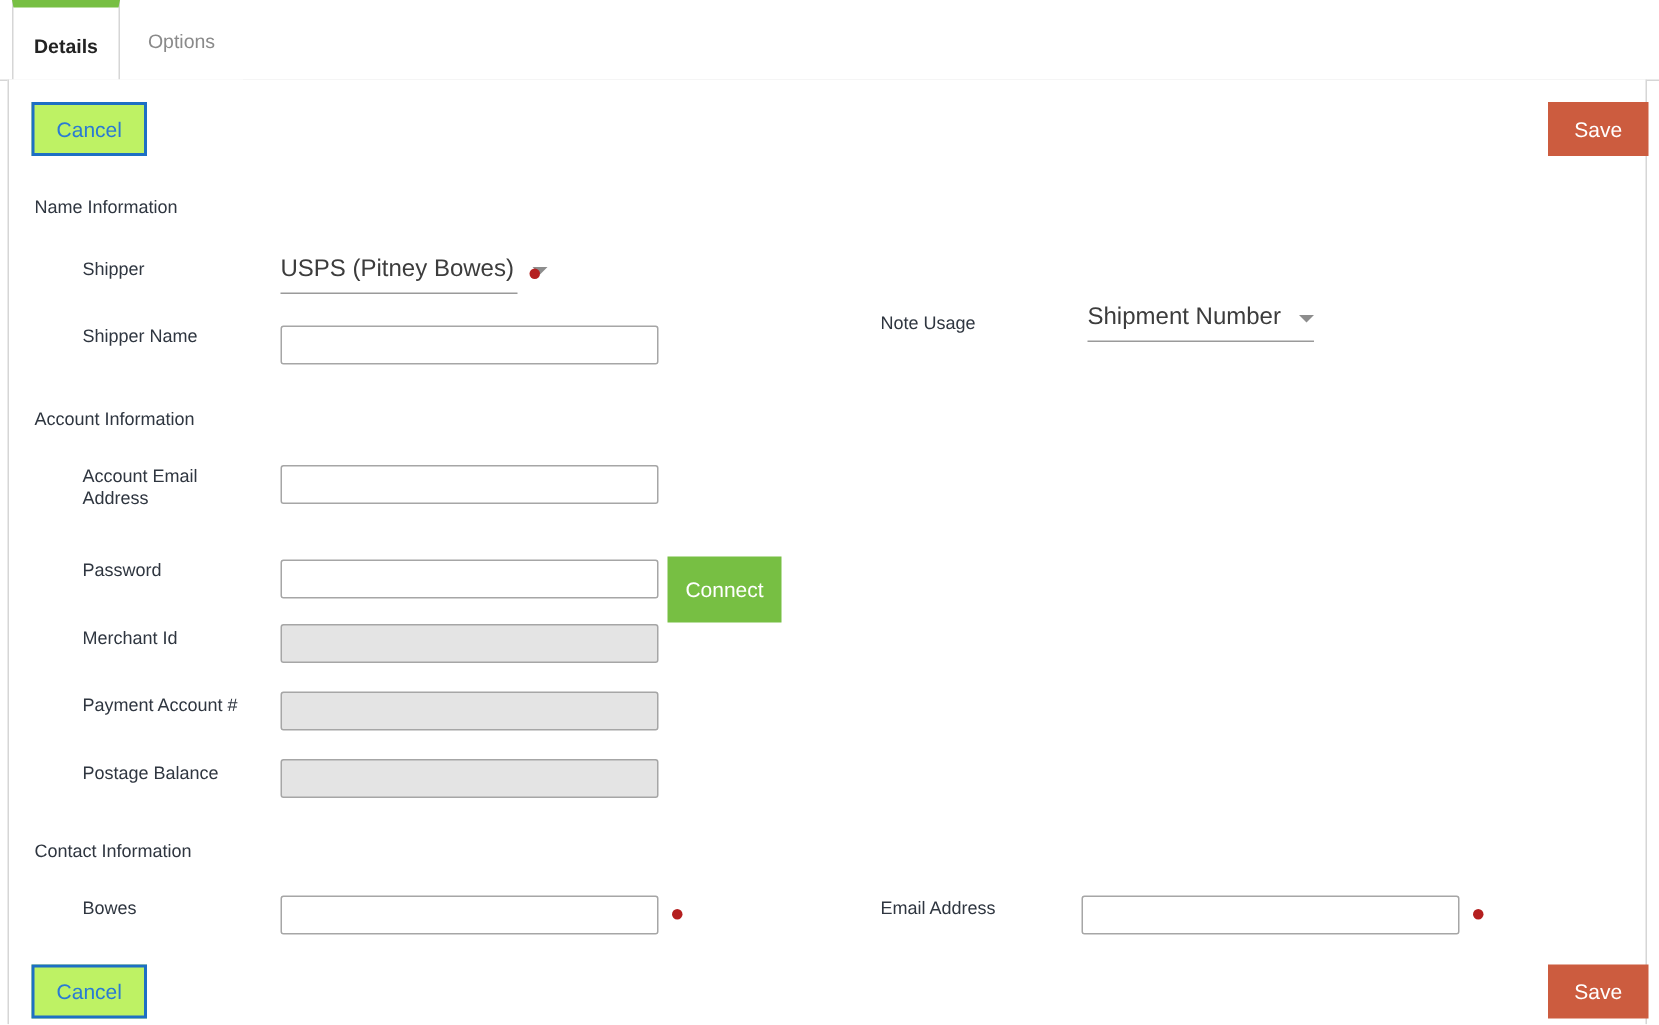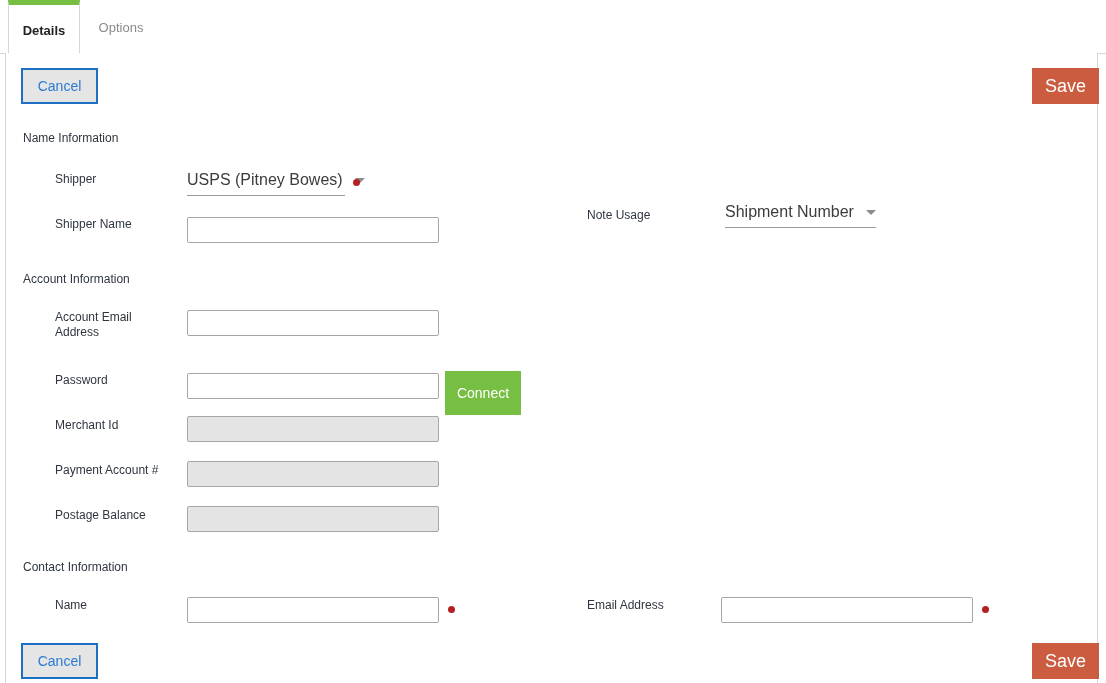--- a/index.html
+++ b/index.html
@@ -75,40 +75,40 @@
     border-left: 1px solid #d6d6d6;
     border-right: 1px solid #d6d6d6;
     background: #ffffff;
   }
 
   
   .btn-cancel {
     position: absolute;
     width: 77px;
     height: 36px;
-    background: #e5e5e5;
+    background: #bef264;
     border: 2px solid #1d6fc4;
     color: #2a7ad4;
     font-size: 14px;
     font-family: "Liberation Sans", sans-serif;
     cursor: pointer;
     display: flex;
     align-items: center;
     justify-content: center;
     padding: 0;
   }
 
   .btn-save {
     position: absolute;
     width: 67px;
     height: 36px;
     background: #cc5c3f;
     border: none;
     color: #ffffff;
-    font-size: 18px;
+    font-size: 14px;
     font-family: "Liberation Sans", sans-serif;
     cursor: pointer;
     display: flex;
     align-items: center;
     justify-content: center;
     padding: 0;
   }
 
   .btn-cancel-top { left: 15px;  top: 15px; }
   .btn-save-top   { left: 1026px; top: 15px; }
@@ -269,21 +269,21 @@
     <div class="field-label" style="left:49px; top:410px;">Payment Account #</div>
 
     <input class="text-input disabled" type="text" disabled="" style="left: 181px; top: 408px; width: 252px;" placeholder="">
 
     <div class="field-label" style="left:49px; top:455px;">Postage Balance</div>
 
     <input class="text-input disabled" type="text" disabled="" style="left: 181px; top: 453px; width: 252px;" placeholder="">
 
     <div class="section-heading" style="top:507px;">Contact Information</div>
 
-    <div class="field-label" style="left:49px; top:545px;">Name</div>
+    <div class="field-label" style="left:49px; top:545px;">Bowes</div>
 
     <input class="text-input" type="text" style="left: 181px; top: 544px; width: 252px;" placeholder="">
     <span class="required-dot" style="left:442px; top:553px;"></span>
 
     <div class="field-label" style="left:581px; top:545px;">Email Address</div>
 
     <input class="text-input" type="text" style="left: 715px; top: 544px; width: 252px;" placeholder="">
     <span class="required-dot" style="left:976px; top:553px;"></span>
 
     <button class="btn-cancel btn-cancel-bot">Cancel</button>

